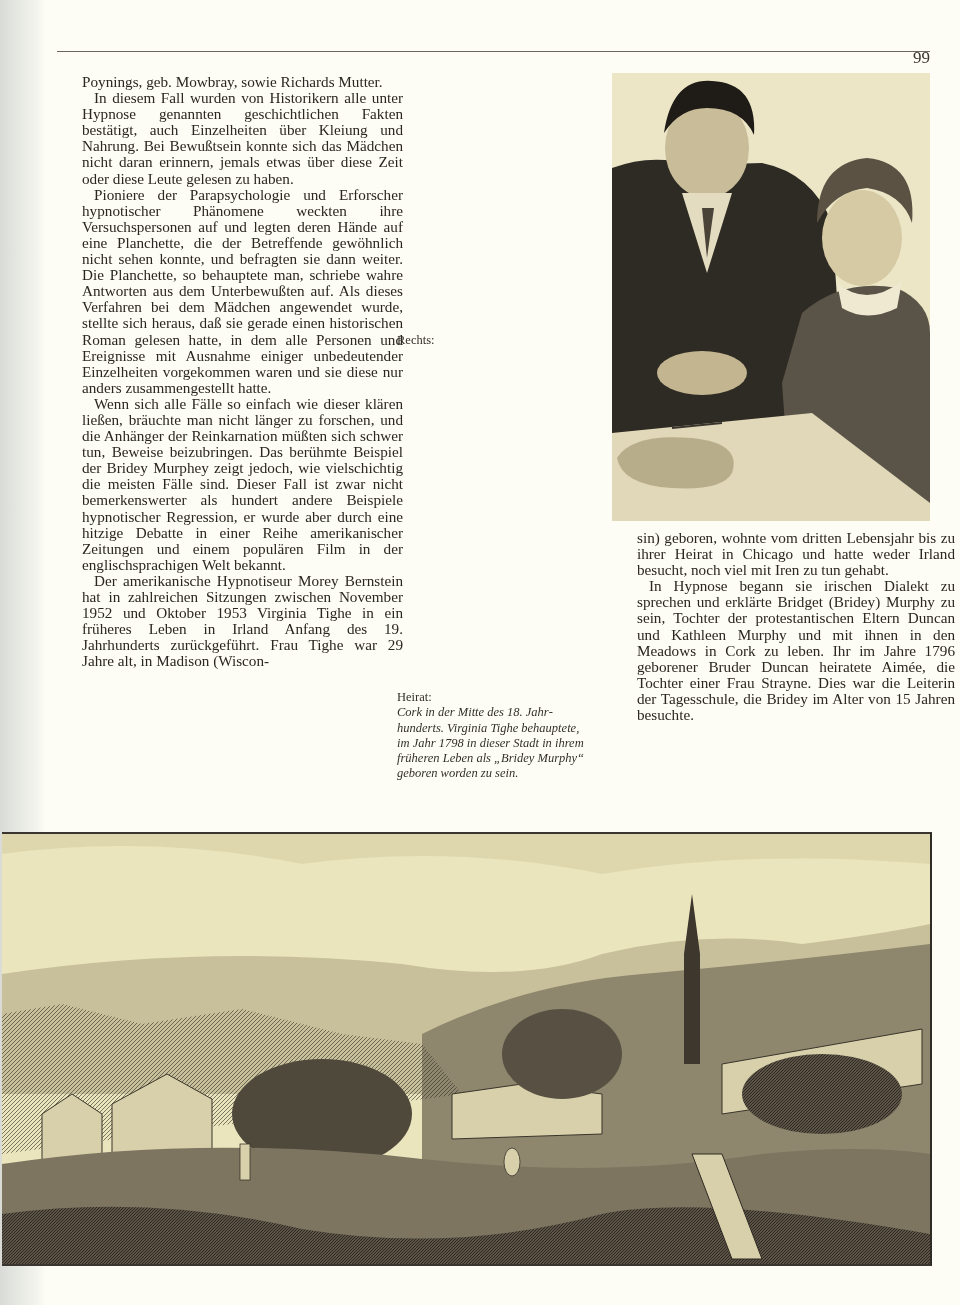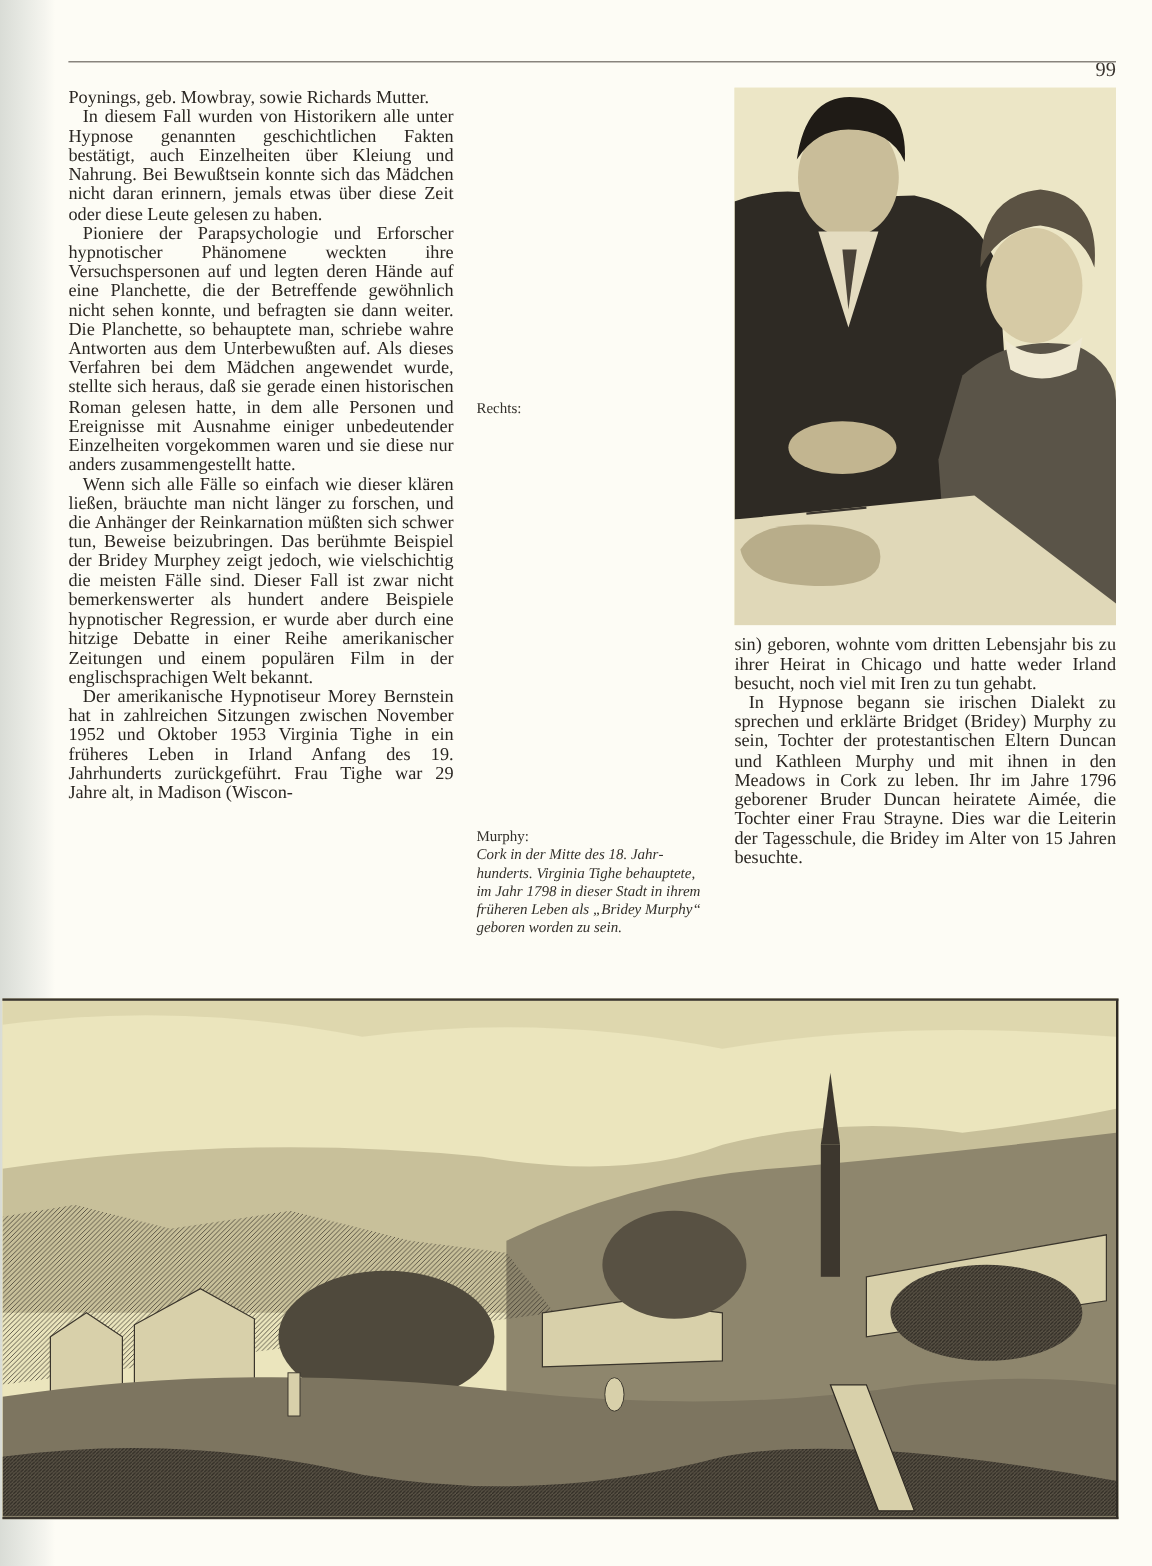--- a/index.html
+++ b/index.html
@@ -14,21 +14,21 @@
     background: linear-gradient(to right, #d9dcd6 0%, #e6e8e2 40%, #f4f4ee 80%, rgba(253,252,245,0) 100%);
   }
   .page-number {
     position: absolute; right: 30px; top: 28px; font-size: 17px; color: #3a3530; margin-top: 20px;
   }
   .top-rule {
     position: absolute; left: 57px; right: 30px; top: 51px; height: 1px; background: #6b6660;
   }
   .col {
     position: absolute; font-size: 15.2px; line-height: 16.1px;
-    text-align: justify; hyphens: manual;
+    text-align: justify; hyphens: manual; margin-left: 25px;
   }
   .col p { margin: 0; text-indent: 0; }
   .col p.indent { text-indent: 12px; }
   .col-left { left: 57px; top: 74px; width: 321px; }
   .col-right { left: 612px; top: 530px; width: 318px; }
   .caption {
     position: absolute; left: 397px; width: 193px; font-size: 12.5px; line-height: 15.3px; color: #33302b;
   }
   .caption .cap-label { font-style: normal; display: block; }
   .caption .cap-text { font-style: italic; display: block; }
@@ -58,21 +58,21 @@
   <p class="indent">Pioniere der Parapsychologie und Erfor­scher hypnotischer Phänomene weckten ihre Versuchspersonen auf und legten deren Hände auf eine Planchette, die der Betreffende ge­wöhnlich nicht sehen konnte, und befragten sie dann weiter. Die Planchette, so behauptete man, schriebe wahre Antworten aus dem Un­terbewußten auf. Als dieses Verfahren bei dem Mädchen angewendet wurde, stellte sich her­aus, daß sie gerade einen historischen Roman gelesen hatte, in dem alle Personen und Ereig­nisse mit Ausnahme einiger unbedeutender Einzelheiten vorgekommen waren und sie die­se nur anders zusammengestellt hatte.</p>
   <p class="indent">Wenn sich alle Fälle so einfach wie dieser klären ließen, bräuchte man nicht länger zu forschen, und die Anhänger der Reinkarnation müßten sich schwer tun, Beweise beizubrin­gen. Das berühmte Beispiel der Bridey Mur­phey zeigt jedoch, wie vielschichtig die meisten Fälle sind. Dieser Fall ist zwar nicht bemerkenswerter als hundert andere Beispiele hypnotischer Regression, er wurde aber durch eine hitzige Debatte in einer Reihe amerikani­scher Zeitungen und einem populären Film in der englischsprachigen Welt bekannt.</p>
   <p class="indent">Der amerikanische Hypnotiseur Morey Bernstein hat in zahlreichen Sitzungen zwi­schen November 1952 und Oktober 1953 Vir­ginia Tighe in ein früheres Leben in Irland An­fang des 19. Jahrhunderts zurückgeführt. Frau Tighe war 29 Jahre alt, in Madison (Wiscon-</p>
 </div>
 
 <div class="caption caption-top">
   <span class="cap-label">Rechts:</span>
 </div>
 
 <div class="caption caption-bottom">
-  <span class="cap-label">Murphy:</span>
+  <span class="cap-label">Heirat:</span>
   <span class="cap-text">Cork in der Mitte des 18. Jahr­hunderts. Virginia Tighe behauptete, im Jahr 1798 in dieser Stadt in ihrem früheren Leben als „Bridey Murphy“ geboren worden zu sein.</span>
 </div>
 
 <div class="photo">
   <svg width="318" height="448" viewBox="0 0 318 448">
     <rect x="0" y="0" width="318" height="448" fill="#ece6c6"></rect>
 
     <path d="M0,95 Q40,80 80,92 L150,90 Q200,100 220,150 L230,300 L200,360 L0,360 Z" fill="#2e2a24"></path>
 
     <ellipse cx="95" cy="75" rx="42" ry="50" fill="#c9bd99"></ellipse>

